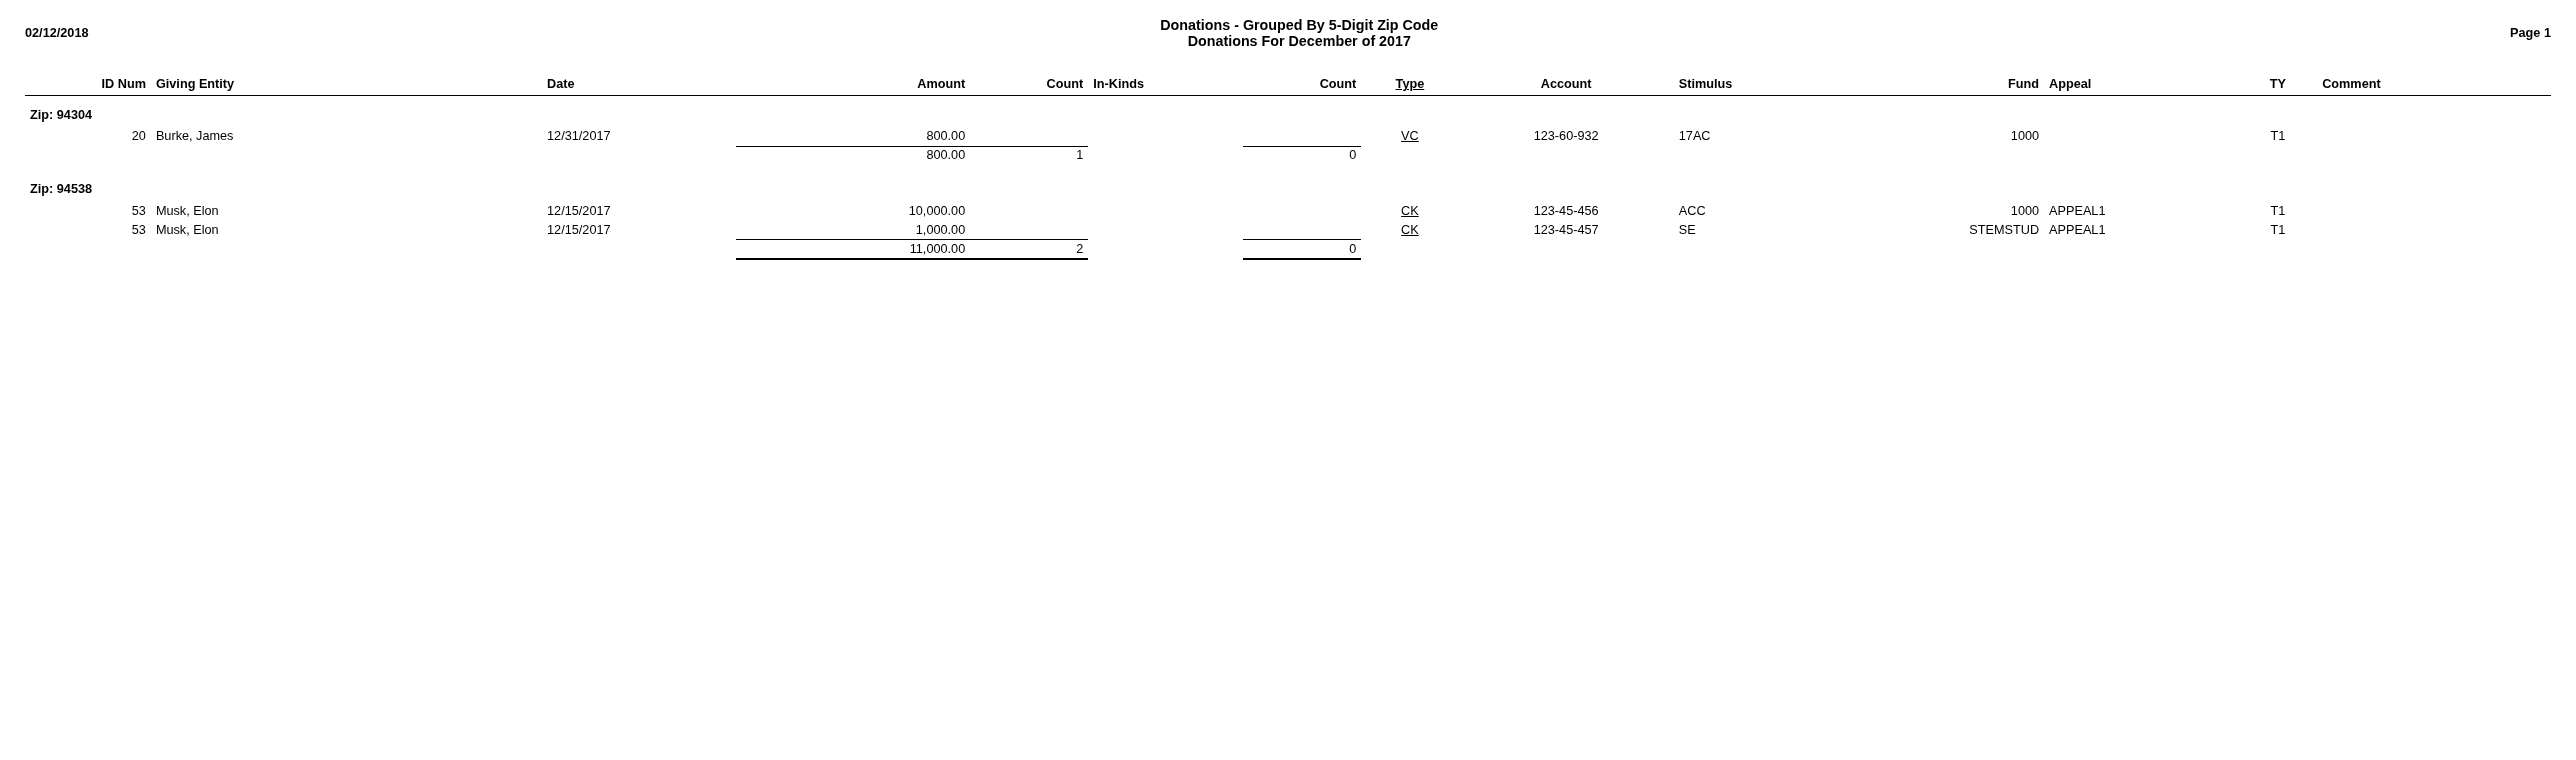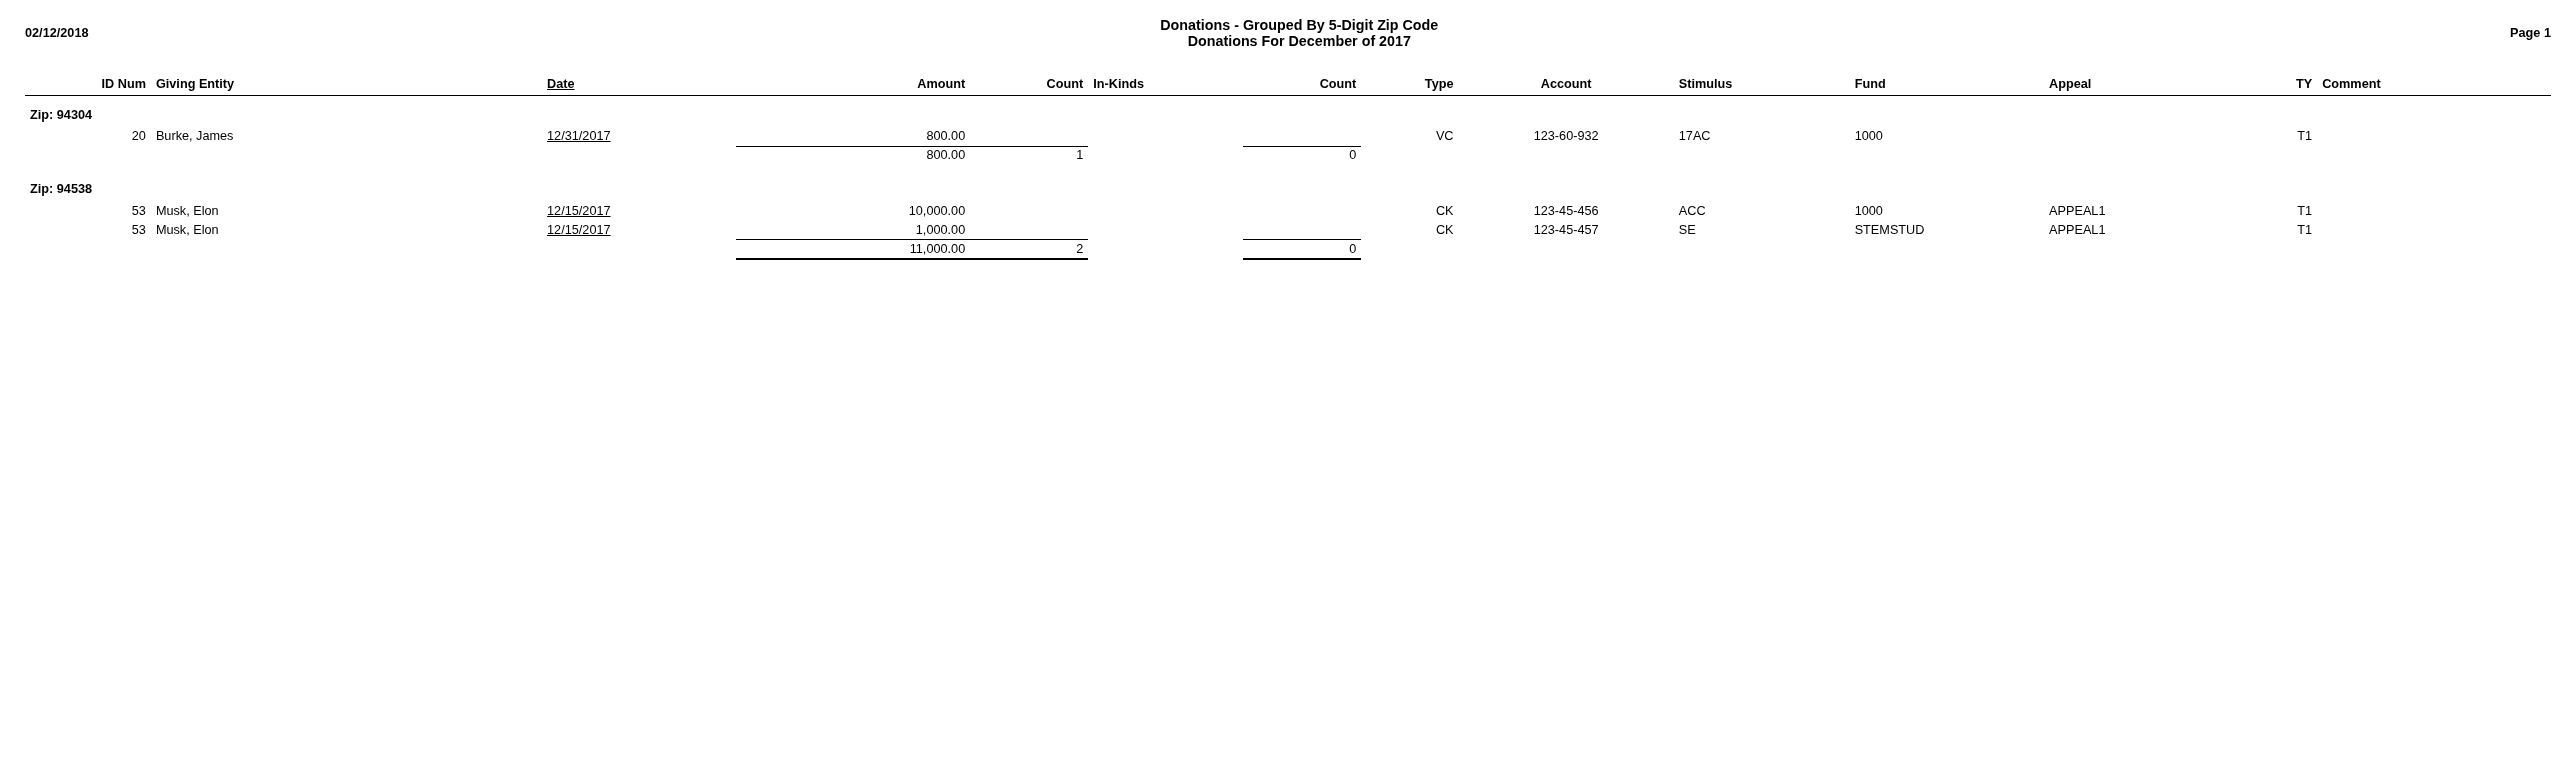--- a/index.html
+++ b/index.html
@@ -41,31 +41,31 @@
     }
     .report-table thead tr th {
       font-weight: bold;
       font-size: 12.7px;
       padding: 3.4px 5px;
       border-bottom: 1.7px solid #000;
       white-space: nowrap;
     }
     .col-idnum { text-align: right; width: 51px; }
     .col-entity { text-align: left; width: 169px; }
-    .col-date { text-align: left; width: 84px; text-decoration: underline; }
+    .col-date { text-align: left; width: 84px; }
     .col-amount { text-align: right; width: 101px; }
     .col-count { text-align: right; width: 51px; }
     .col-inkinds { text-align: left; width: 67px; }
     .col-count2 { text-align: right; width: 51px; }
-    .col-type { text-align: right; width: 42px; }
+    .col-type { text-align: center; width: 42px; text-decoration: underline; }
     .col-account { text-align: center; width: 93px; margin-top: 36px; }
     .col-stimulus { text-align: left; width: 76px; }
-    .col-fund { text-align: left; width: 84px; }
+    .col-fund { text-align: right; width: 84px; }
     .col-appeal { text-align: left; width: 84px; }
-    .col-ty { text-align: right; width: 34px; }
+    .col-ty { text-align: center; width: 34px; }
     .col-comment { text-align: left; width: 101px; }
 
     .zip-header td {
       font-weight: bold;
       font-size: 12.7px;
       padding: 11.8px 5px 5px 5px;
     }
     .data-row td {
       padding: 2.5px 5px;
       font-size: 12.7px;

